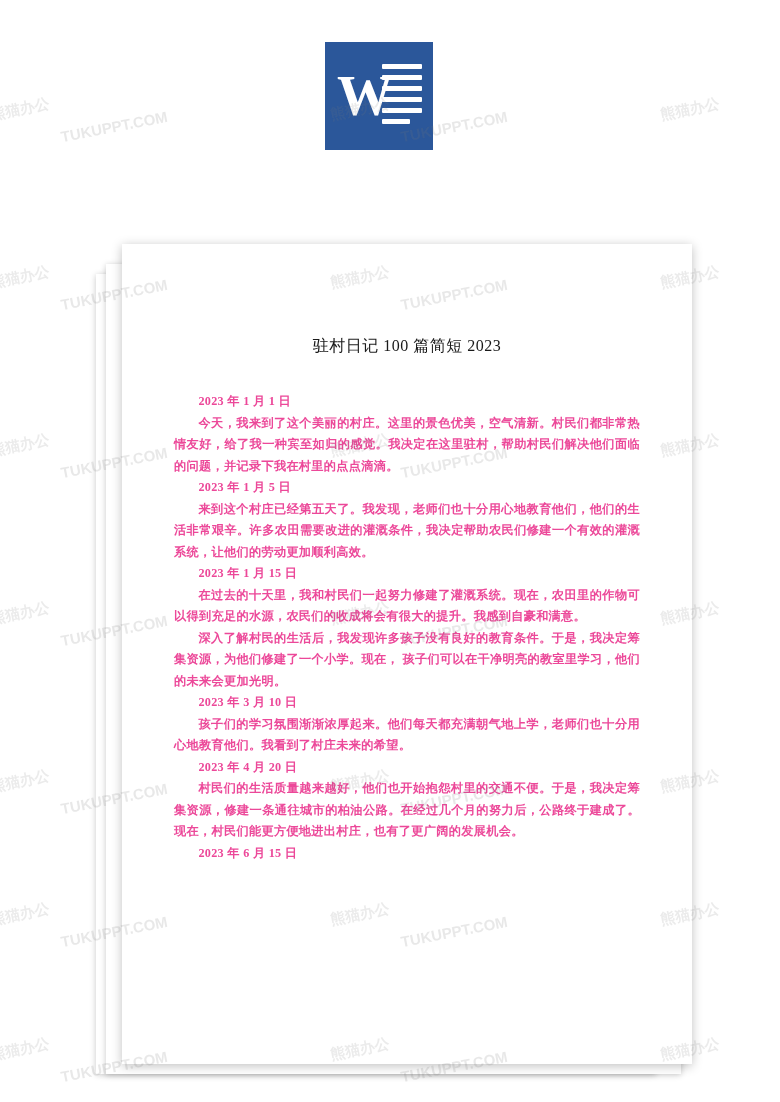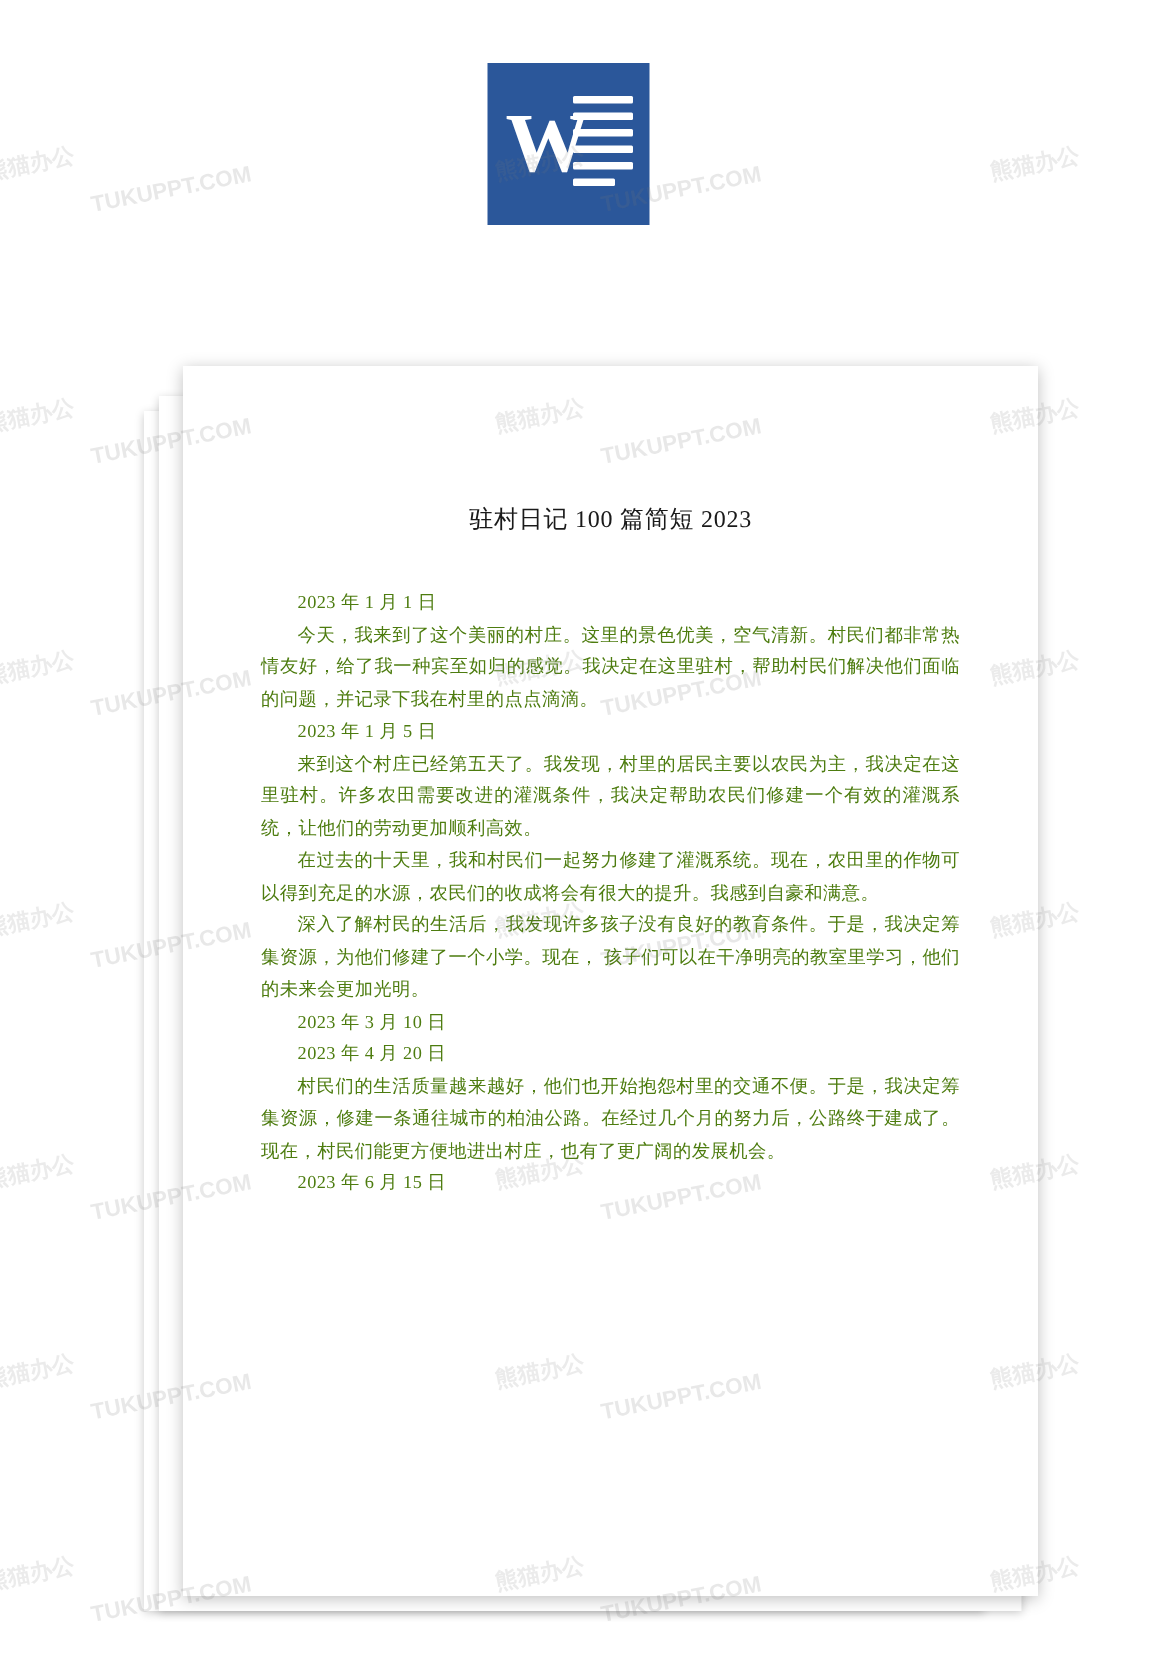--- a/index.html
+++ b/index.html
@@ -123,22 +123,23 @@
     font-size: 16px;
     color: #1a1a1a;
     margin-top: 92px;
     letter-spacing: 0.5px;
   }
   .doc-content {
     margin: 34px 52px 0 52px;
     font-family: "Liberation Serif", serif;
     font-size: 12.2px;
     line-height: 21.5px;
-    color: #4d7c0f;
+    color: #ec4899;
     text-align: justify;
+    font-weight: bold;
   }
   .doc-content p {
     margin: 0;
     text-indent: 2em;
     letter-spacing: 0.3px;
   }
 
   
   .wm-layer {
     position: absolute;
@@ -183,24 +184,26 @@
 <div class="paper-stack">
   <div class="paper back2"></div>
   <div class="paper back1"></div>
   <div class="paper front">
     <div class="doc-body">
       <div class="doc-title">驻村日记 100 篇简短 2023</div>
       <div class="doc-content">
         <p>2023 年 1 月 1 日</p>
         <p>今天，我来到了这个美丽的村庄。这里的景色优美，空气清新。村民们都非常热情友好，给了我一种宾至如归的感觉。我决定在这里驻村，帮助村民们解决他们面临的问题，并记录下我在村里的点点滴滴。</p>
         <p>2023 年 1 月 5 日</p>
-        <p>来到这个村庄已经第五天了。我发现，村里的居民主要以农民为主，我决定在这里驻村。许多农田需要改进的灌溉条件，我决定帮助农民们修建一个有效的灌溉系统，让他们的劳动更加顺利高效。</p>
+        <p>来到这个村庄已经第五天了。我发现，老师们也十分用心地教育他们，他们的生活非常艰辛。许多农田需要改进的灌溉条件，我决定帮助农民们修建一个有效的灌溉系统，让他们的劳动更加顺利高效。</p>
+        <p>2023 年 1 月 15 日</p>
         <p>在过去的十天里，我和村民们一起努力修建了灌溉系统。现在，农田里的作物可以得到充足的水源，农民们的收成将会有很大的提升。我感到自豪和满意。</p>
         <p>深入了解村民的生活后，我发现许多孩子没有良好的教育条件。于是，我决定筹集资源，为他们修建了一个小学。现在， 孩子们可以在干净明亮的教室里学习，他们的未来会更加光明。</p>
         <p>2023 年 3 月 10 日</p>
+        <p>孩子们的学习氛围渐渐浓厚起来。他们每天都充满朝气地上学，老师们也十分用心地教育他们。我看到了村庄未来的希望。</p>
         <p>2023 年 4 月 20 日</p>
         <p>村民们的生活质量越来越好，他们也开始抱怨村里的交通不便。于是，我决定筹集资源，修建一条通往城市的柏油公路。在经过几个月的努力后，公路终于建成了。现在，村民们能更方便地进出村庄，也有了更广阔的发展机会。</p>
         <p>2023 年 6 月 15 日</p>
       </div>
     </div>
   </div>
 </div>
 
 <div class="wm-layer">
   <div class="wm cn" style="left:-10px; top:100px;">熊猫办公</div>

